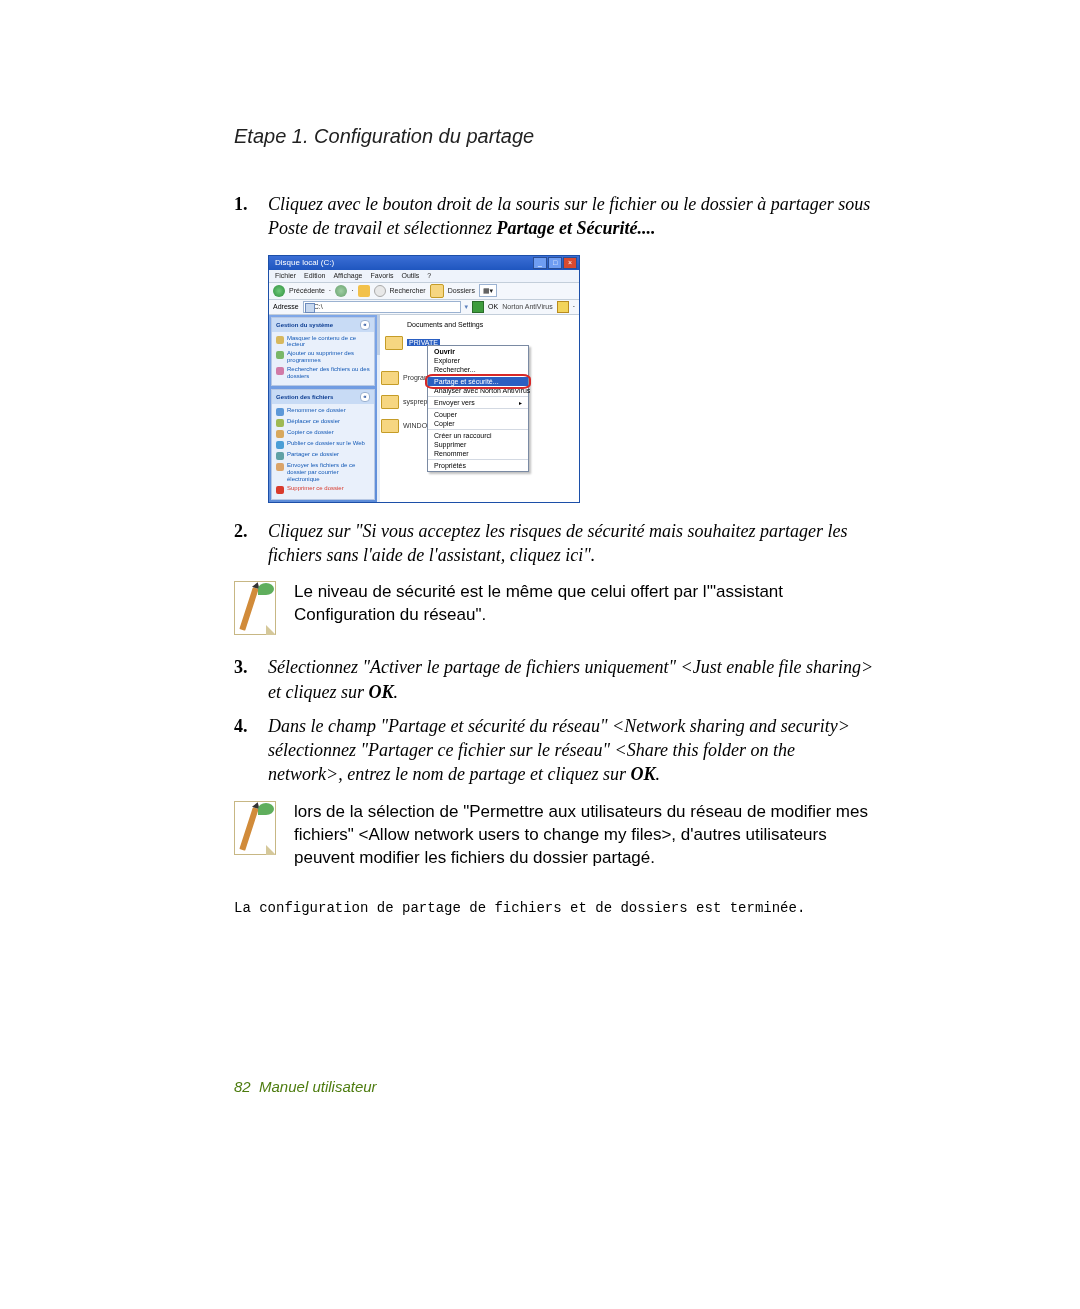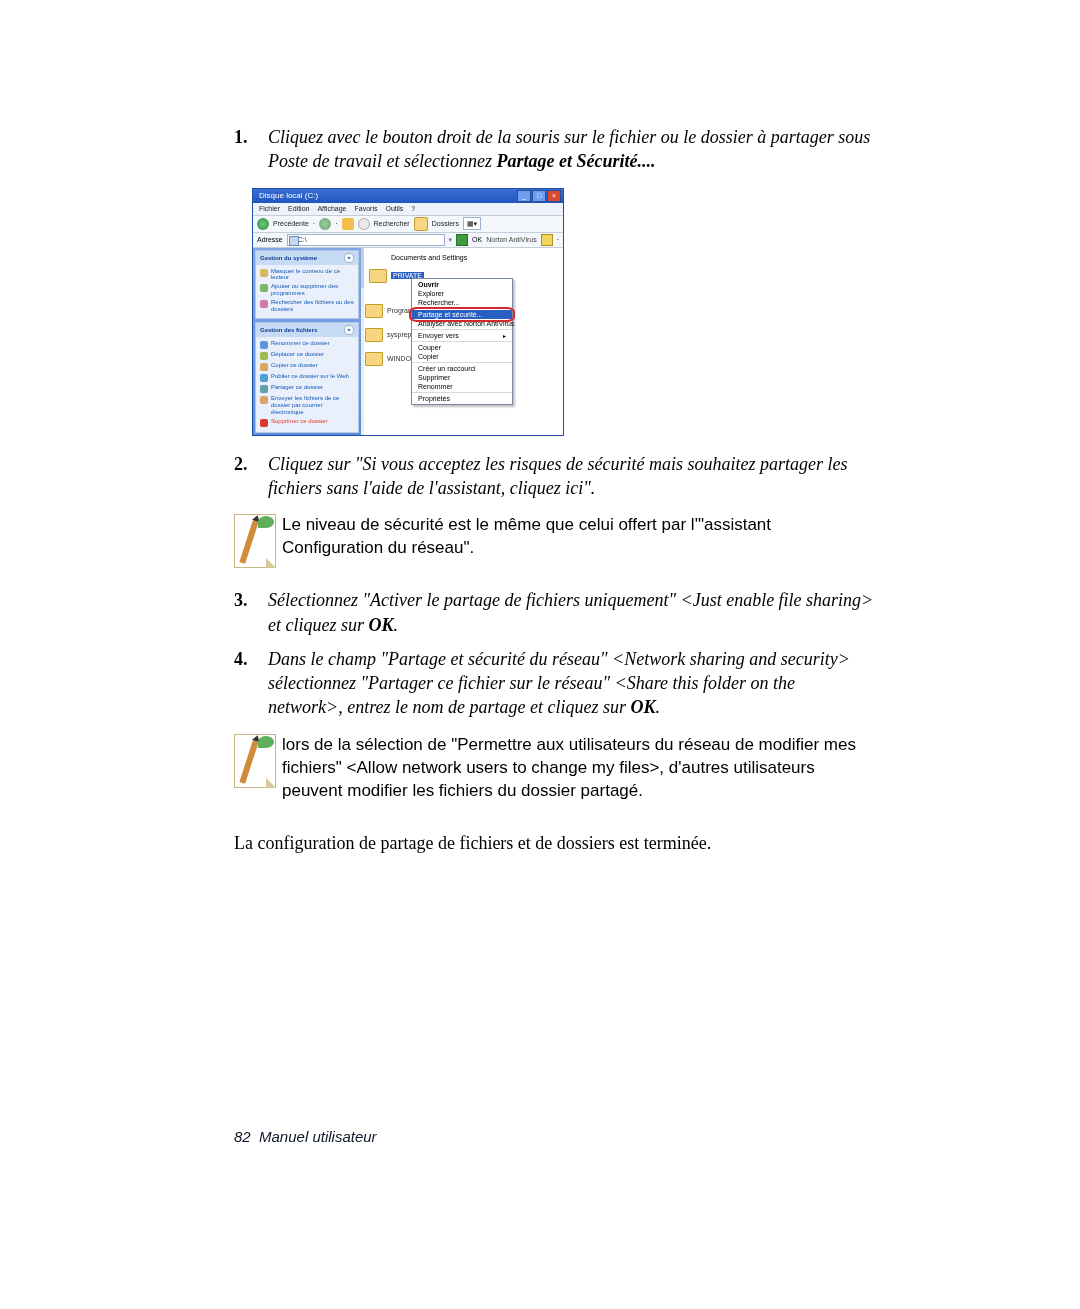--- a/index.html
+++ b/index.html
@@ -45,21 +45,21 @@
     font-family: "Times New Roman", Times, serif;
   }
   ol.steps > li .body {
     flex: 1 1 auto;
     font-style: italic;
   }
   .bold { font-weight: bold; }
 
   
   .shot-wrap {
-    margin-left: 18px;
+    margin-left: 34px;
     margin-top: 14px;
     margin-bottom: 16px;
   }
   .win {
     width: 310px;
     border: 1px solid #1c4fa8;
     font-family: Tahoma, Arial, sans-serif;
     font-size: 7px;
     color: #000;
     background: #fff;
@@ -215,20 +215,21 @@
     font-size:7px; color:#333;
   }
   .main .behind .folder { display:inline-block; vertical-align:middle; margin-right:4px;}
   .main .behind.r1 { left:4px; top:56px; }
   .main .behind.r2 { left:4px; top:80px; }
   .main .behind.r3 { left:4px; top:104px; }
 
   
   .note {
     display:flex;
+    gap:12px;
     font-family: Arial, Helvetica, sans-serif;
     font-size: 17px;
     line-height: 1.35;
     margin: 14px 0 14px 0;
     color:#000;
   }
   .note .nicon {
     flex: 0 0 48px;
     height: 60px;
     position:relative;
@@ -250,39 +251,40 @@
     border-left:4px solid transparent; border-right:4px solid transparent; border-bottom:6px solid #333;
   }
   .note .nicon .spot {
     position:absolute; left:24px; top:2px; width:16px; height:12px;
     background:#5fae5c; border-radius:50% 50% 50% 0;
   }
   .note .ntext { flex:1; }
   .note .ntext p { margin: 0 0 6px 0; }
 
   .conclude {
-    font-family: Liberation Serif, serif;
-    font-size: 18px;
+    font-family: Liberation Mono, monospace;
+    font-size: 14px;
     margin-top: 24px;
   }
   .footer {
     position:absolute;
     left:234px;
-    top:1128px;
+    top:1078px;
     font-family: Arial, Helvetica, sans-serif;
     font-style: italic;
     font-size: 15px;
-    color:#0f172a;
+    color:#4d7c0f;
   }
 </style>
 </head>
 <body>
 
 <div class="page">
   <div class="content">
+    <div class="heading">Etape 1. Configuration du partage</div>
 
     <ol class="steps">
       <li>
         <div class="marker">1.</div>
         <div class="body">
           <span>Cliquez avec le bouton droit de la souris sur le fichier ou le dossier à partager sous Poste de travail et sélectionnez </span><span class="bold">Partage et Sécurité....</span><span></span>
         </div>
       </li>
     </ol>
 

